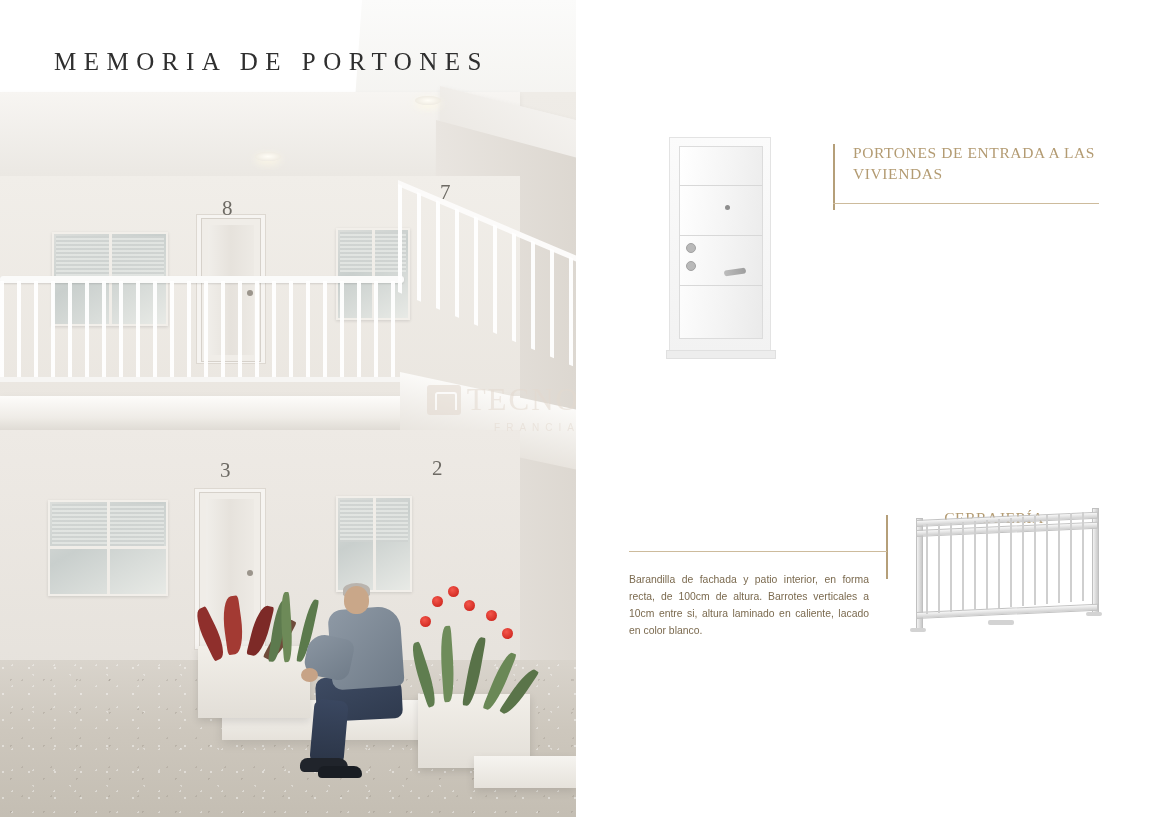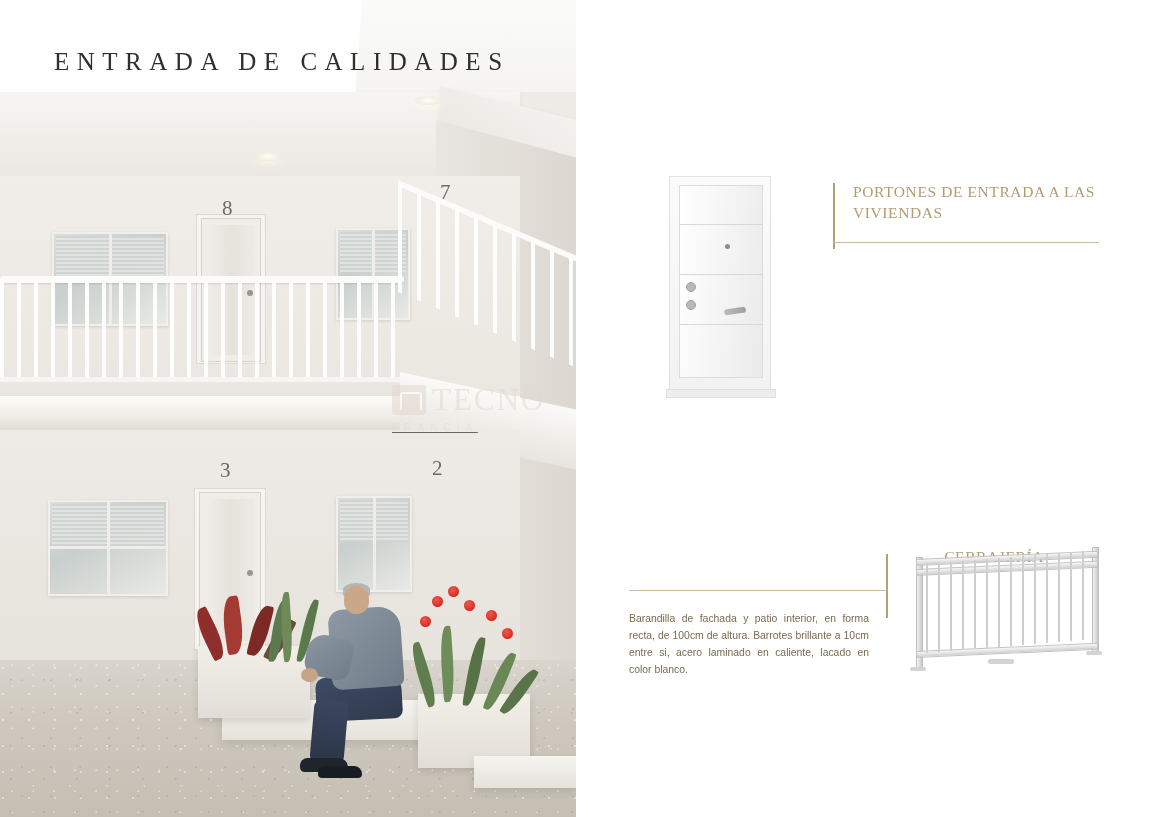--- a/index.html
+++ b/index.html
@@ -334,22 +334,21 @@
     width: 44px; height: 12px;
     background: #191d23;
   }
 
   
   .watermark {
     position: absolute;
     left: 392px; top: 382px;
     width: 188px; height: 74px;
     opacity: .55;
-    text-align: left;
-    text-decoration: underline;
+    text-align: right;
   }
   .watermark .wm-mark {
     display: inline-block;
     width: 34px; height: 30px;
     background: #e2d8ce;
     border-radius: 3px;
     position: relative;
     vertical-align: middle;
     margin-right: 6px;
   }
@@ -389,21 +388,20 @@
     white-space: nowrap;
     z-index: 40;
   }
 
   
   .right-panel {
     position: absolute;
     left: 576px; top: 0;
     width: 578px; height: 628px;
     background: #ffffff;
-    margin-top: 39px;
   }
 
   
   .door-thumb {
     position: absolute;
     left: 93px; top: 137px;
     width: 100px; height: 215px;
     background: linear-gradient(180deg,#fbfbfb 0%, #f2f2f2 100%);
     border: 1px solid #e3e3e3;
   }
@@ -616,21 +614,21 @@
     <div class="man-hand"></div>
     <div class="man-hair"></div>
     <div class="man-head"></div>
 
     <div class="watermark">
       <span class="wm-mark"></span><span class="wm-text">TECNO</span>
       <div class="wm-sub">FRANCIA</div>
     </div>
   </div>
 
-  <div class="doc-title">ENTRADA DE CALIDADES</div>
+  <div class="doc-title">MEMORIA DE PORTONES</div>
 
   <div class="right-panel">
 
     <div class="door-thumb">
       <div class="leaf-panel">
         <div class="groove" style="top:38px;"></div>
         <div class="groove" style="top:88px;"></div>
         <div class="groove" style="top:138px;"></div>
         <div class="peephole"></div>
         <div class="lock" style="top:96px;"></div>
@@ -640,21 +638,21 @@
       <div class="base"></div>
     </div>
 
     <div class="accent-bar" style="left:257px; top:144px; height:66px;"></div>
     <div class="sec-title" style="left:277px; top:143px; width:244px;">PORTONES DE ENTRADA A LAS VIVIENDAS</div>
     <div class="rule" style="left:257px; top:203px; width:266px;"></div>
 
     <div class="sec-title" style="left:178px; top:508px; width:290px; text-align:right;">CERRAJERÍA</div>
     <div class="accent-bar" style="left:310px; top:515px; height:64px;"></div>
     <div class="rule" style="left:53px; top:551px; width:258px;"></div>
-    <div class="sec-body dark" style="left:53px; top:572px; width:240px;">Barandilla de fachada y patio interior, en forma recta, de 100cm de altura. Barrotes brillante a 10cm entre si, acero laminado en caliente, lacado en color blanco.</div>
+    <div class="sec-body dark" style="left:53px; top:572px; width:240px;">Barandilla de fachada y patio interior, en forma recta, de 100cm de altura. Barrotes verticales a 10cm entre si, altura laminado en caliente, lacado en color blanco.</div>
 
     <div class="rail-illus">
       <div class="post" style="left:2px; top:10px; height:112px;"></div>
       <div class="post" style="left:178px; top:0px; height:106px;"></div>
       <div class="top-rail" style="left:2px; top:12px; width:180px; transform:skewY(-2.6deg); transform-origin:left top;"></div>
       <div class="top-rail" style="left:2px; top:22px; width:180px; transform:skewY(-2.6deg); transform-origin:left top;"></div>
       <div class="bot-rail" style="left:2px; top:104px; width:180px; transform:skewY(-2.6deg); transform-origin:left top;"></div>
 
       <div class="baluster" style="left:12px;  top:16px; height:90px;"></div>
       <div class="baluster" style="left:24px;  top:16px; height:89px;"></div>

